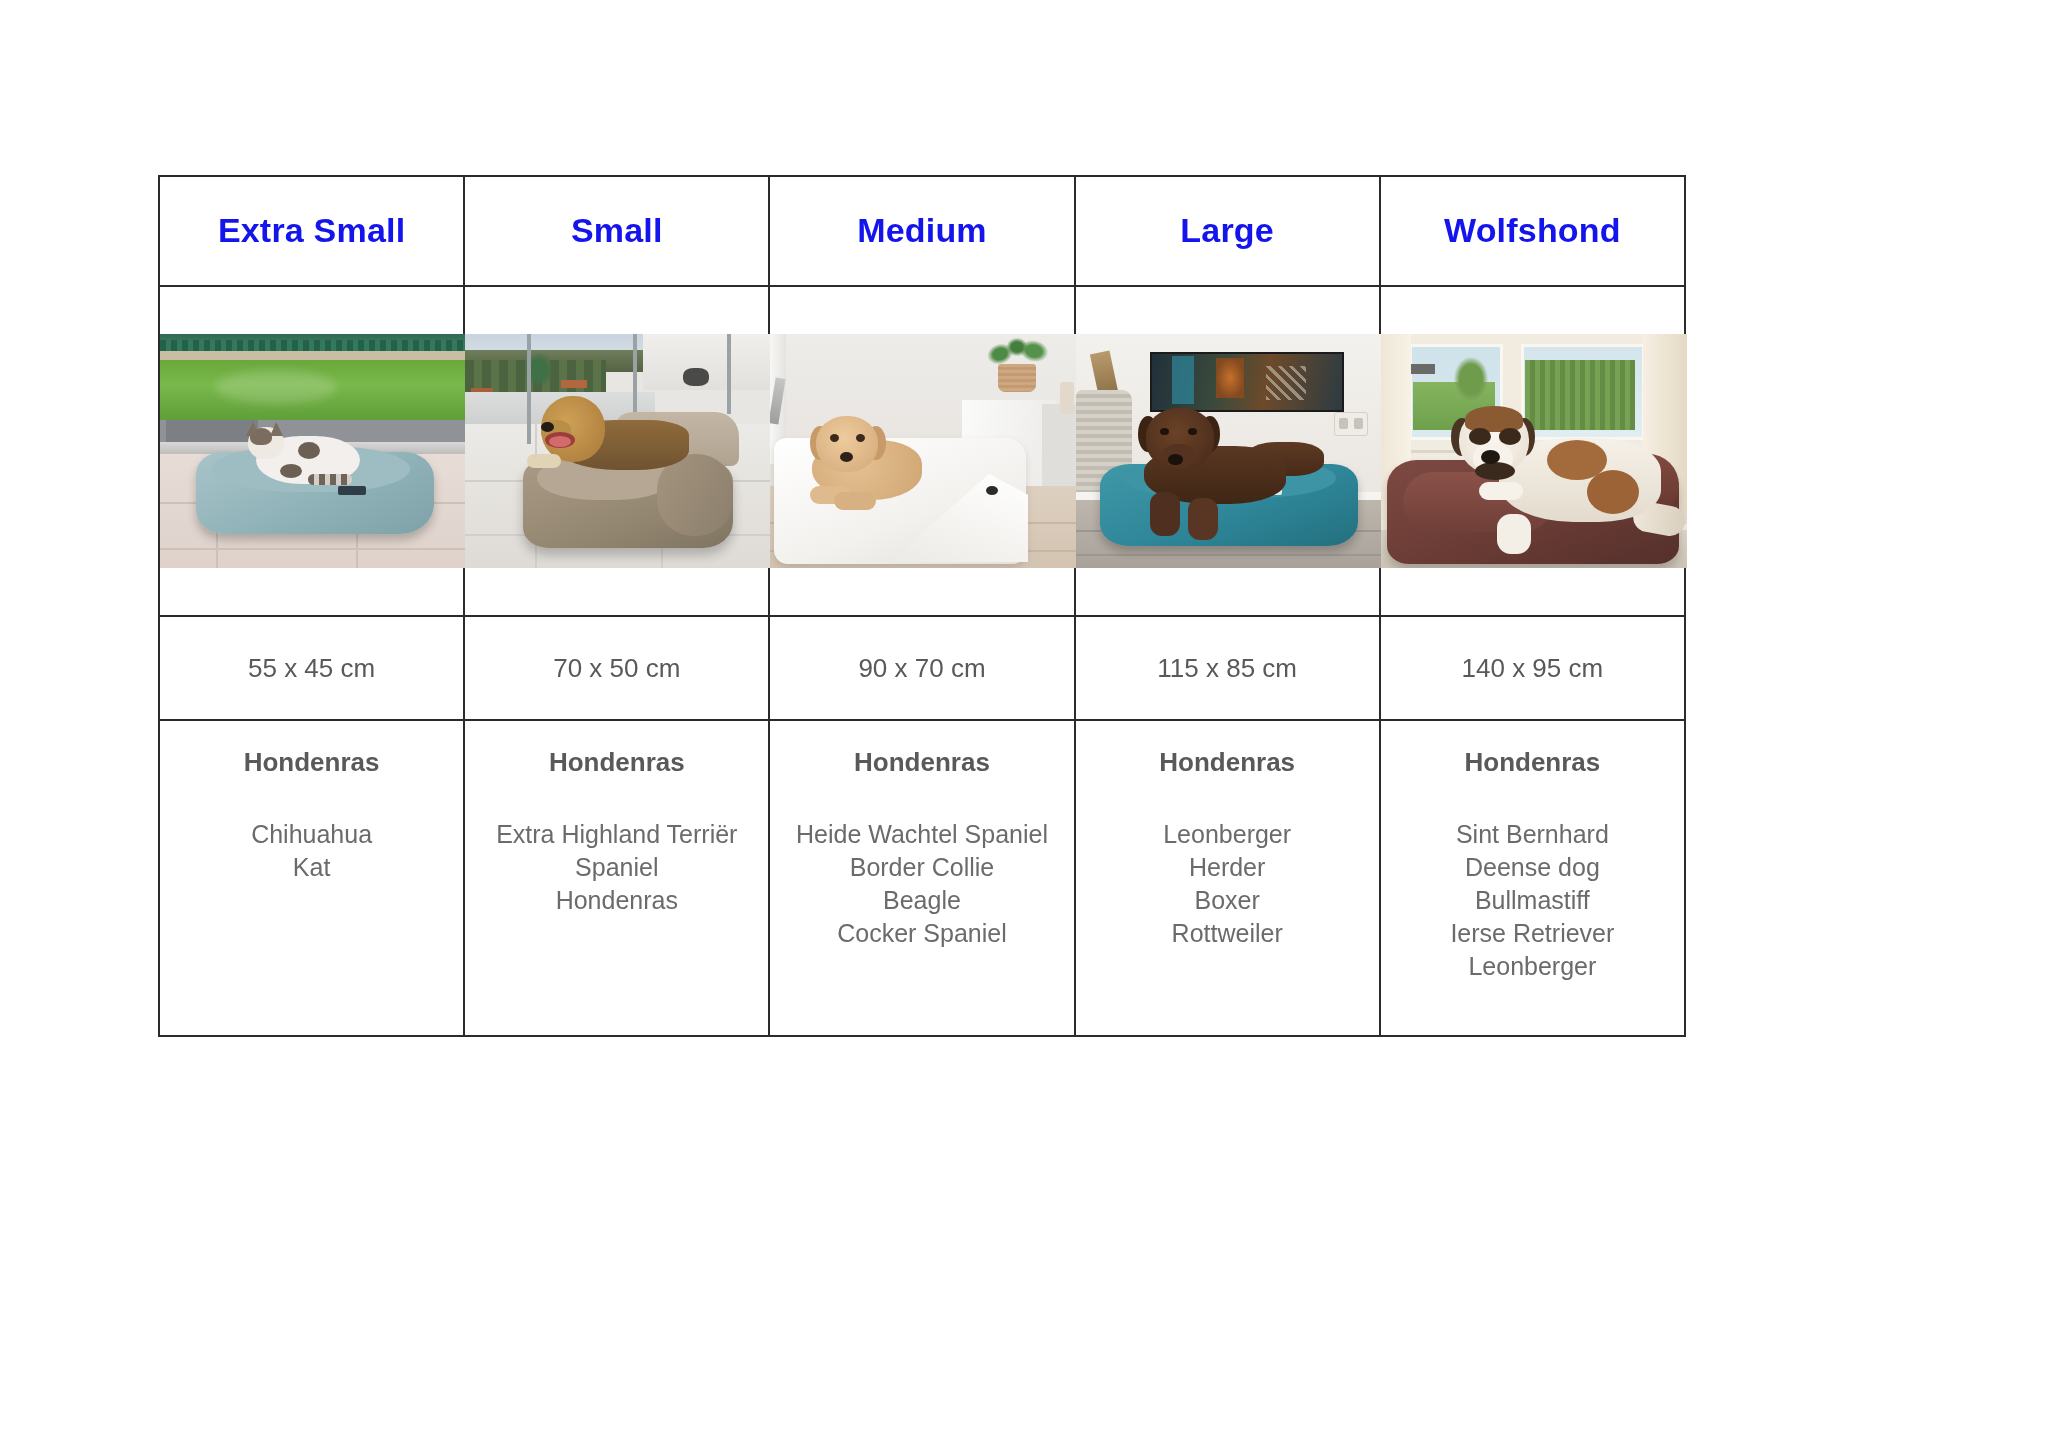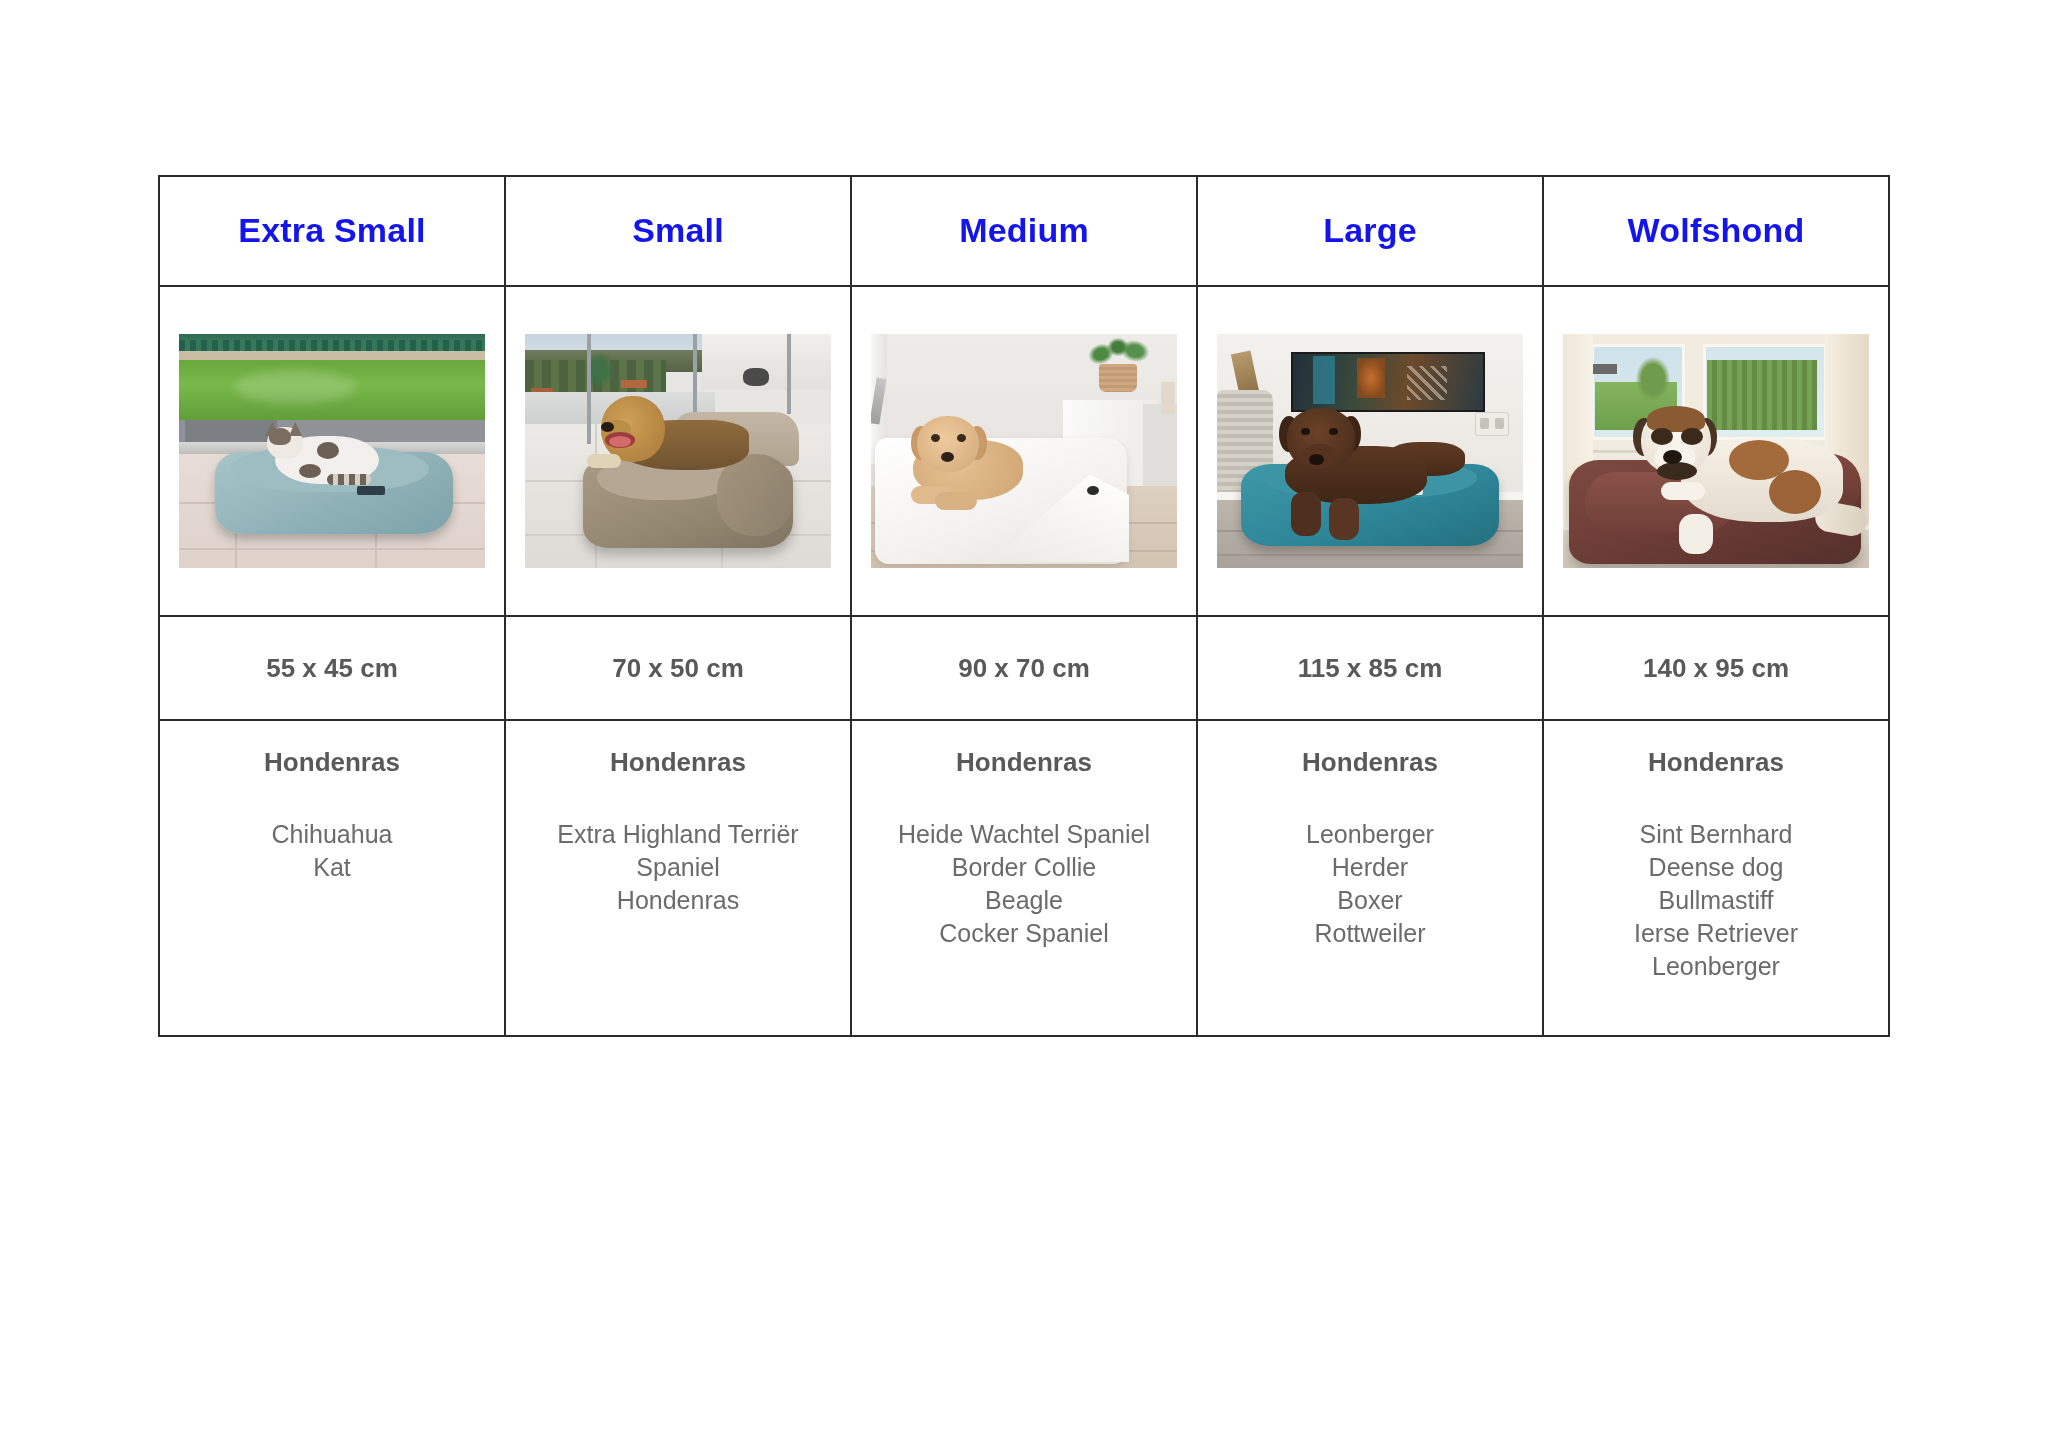--- a/index.html
+++ b/index.html
@@ -18,21 +18,21 @@
     width: 2048px;
     height: 1448px;
     background: #ffffff;
   }
 
   
   .size-table {
     position: absolute;
     left: 158px;
     top: 175px;
-    width: 1732px;
+    width: 1528px;
     border-collapse: collapse;
     table-layout: fixed;
   }
   .size-table td {
     border: 2px solid #2b2b2b;
     padding: 0;
     vertical-align: middle;
     text-align: center;
     background: #ffffff;
   }
@@ -295,21 +295,21 @@
   .p5 .jowl  { left:94px; top:128px; width:40px; height:18px; background:#3a2a1d; border-radius:50%; }
   .p5 .pawA  { left:98px; top:148px; width:44px; height:18px; background:#f6f2ea; border-radius:9px; }
   .p5 .pawB  { left:116px; top:180px; width:34px; height:40px; background:#f4efe6; border-radius:14px; }
   .p5 .tail  { left:252px; top:170px; width:52px; height:30px;
                background:linear-gradient(90deg,#efe7da,#d9cfbe); border-radius:16px; transform:rotate(10deg); }
 
   
   .dim-row td { height: 102px; }
   .dim-text {
     font-size: 26px;
-    font-weight: bold;
+    font-weight: normal;
     color: #595959;
   }
 
   
   .breed-row td {
     height: 288px;
     vertical-align: top;
     padding-top: 26px;
   }
   .breed-title {

